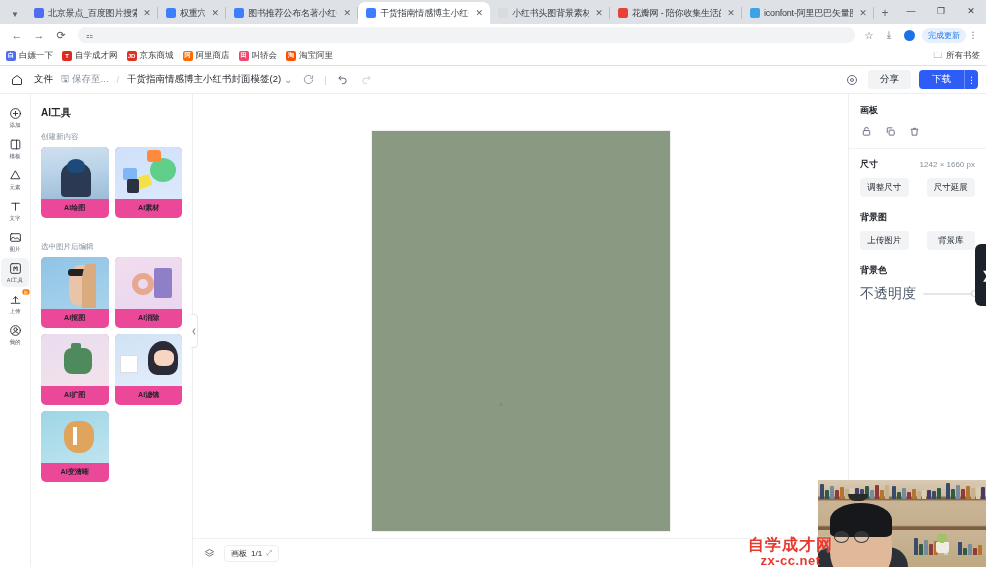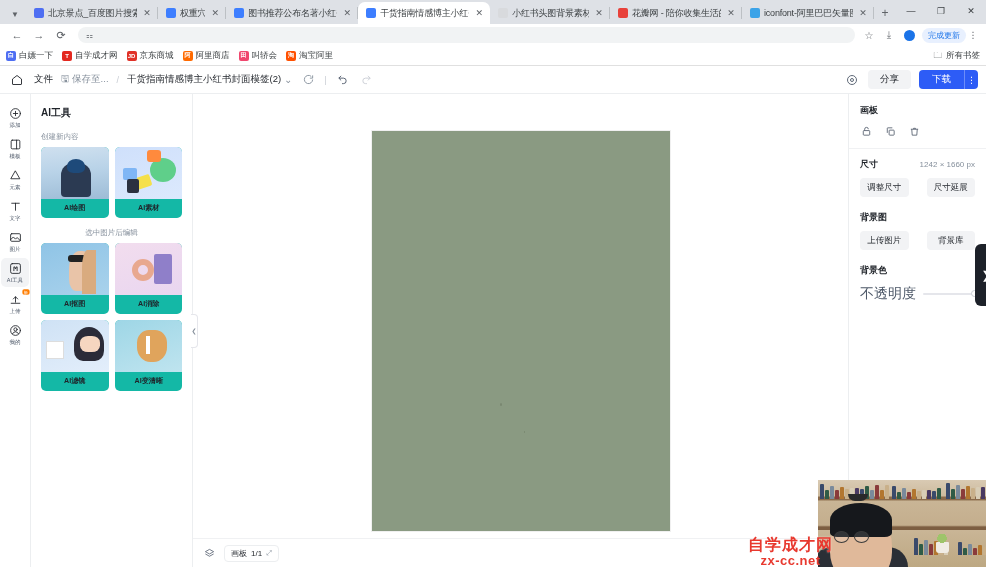--- a/index.html
+++ b/index.html
@@ -133,21 +133,21 @@
 
   
   .panel {
     width: 162px; background: #fff; border-right: 1px solid #eceef0;
     display: flex; flex-direction: column; flex: none; position: relative;
   }
   .panel-title { font-size: 10px; font-weight: bold; color: #1f2329; padding: 12px 10px 8px; }
   .panel-scroll { flex: 1; overflow: hidden; padding: 0 10px 8px; }
   .sec-label { font-size: 7.5px; color: #86909c; margin: 4px 0 5px; }
   .card-grid { display: grid; grid-template-columns: 1fr 1fr; gap: 6px; }
-  .card { border-radius: 5px; overflow: hidden; background: #14b8a6; }
+  .card { border-radius: 5px; overflow: hidden; background: #ec4899; }
   .card-thumb { height: 52px; width: 100%; position: relative; overflow: hidden; }
   .card-label { font-size: 7.5px; color: #1f2329; text-align: center; padding: 4px 0 5px; font-weight: bold; transform: scale(.95); }
   .panel-collapse {
     position: absolute; right: -6px; top: 50%; width: 7px; height: 34px;
     background: #fff; border: 1px solid #e5e6eb; border-left: none;
     border-radius: 0 4px 4px 0; display: flex; align-items: center; justify-content: center;
     color: #86909c; font-size: 6px; z-index: 5; margin-top: -17px;
   }
 
   
@@ -478,36 +478,43 @@
                 <div class="card-thumb" style="background:linear-gradient(160deg,#cfe0fb 0%,#dce9fd 100%);">
                   <div style="position:absolute;left:52%;top:22%;width:26px;height:24px;background:#5fcf8a;border-radius:50%;"></div>
                   <div style="position:absolute;left:30%;top:56%;width:16px;height:12px;background:#f5e04a;transform:rotate(-18deg);border-radius:2px;"></div>
                   <div style="position:absolute;left:12%;top:40%;width:14px;height:12px;background:#7fb6f5;border-radius:2px;"></div>
                   <div style="position:absolute;left:18%;top:62%;width:12px;height:14px;background:#2b3140;border-radius:2px;"></div>
                   <div style="position:absolute;left:48%;top:6%;width:14px;height:12px;background:#ff8a3d;border-radius:3px;"></div>
                 </div>
                 <div class="card-label">AI素材</div>
               </div>
             </div>
-            <div class="sec-label" style="margin-top: 10px; text-align: center;">选中图片后编辑</div>
+            <div class="sec-label" style="margin-top: 24px;">选中图片后编辑</div>
             <div class="card-grid">
               <div class="card">
                 <div class="card-thumb" style="background:linear-gradient(160deg,#8fc4e6 0%,#a9d2ec 100%);">
                   <div style="position:absolute;left:42%;top:16%;width:24px;height:40px;background:#e9c4a8;border-radius:45% 45% 30% 30%;"></div>
                   <div style="position:absolute;left:40%;top:24%;width:22px;height:7px;background:#222;border-radius:3px;"></div>
                   <div style="position:absolute;left:60%;top:14%;width:14px;height:44px;background:#d9ab7f;border-radius:40% 0 0 0;"></div>
                 </div>
                 <div class="card-label">AI抠图</div>
               </div>
               <div class="card">
                 <div class="card-thumb" style="background:linear-gradient(160deg,#f2ddee 0%,#e9d6f0 100%);">
                   <div style="position:absolute;left:26%;top:30%;width:22px;height:22px;border-radius:50%;border:6px solid #e8a88f;"></div>
                   <div style="position:absolute;left:58%;top:22%;width:18px;height:30px;background:#8f7fc9;border-radius:2px;"></div>
                 </div>
                 <div class="card-label">AI消除</div>
+              </div>
+              <div class="card">
+                <div class="card-thumb" style="background:linear-gradient(160deg,#e8dcef 0%,#f3e2ea 100%);">
+                  <div style="position:absolute;left:34%;top:26%;width:28px;height:26px;background:#4f8a5c;border-radius:8px;"></div>
+                  <div style="position:absolute;left:44%;top:18%;width:10px;height:10px;background:#4f8a5c;border-radius:2px;"></div>
+                </div>
+                <div class="card-label">AI扩图</div>
               </div>
               <div class="card">
                 <div class="card-thumb" style="background:linear-gradient(160deg,#cfe2f5 0%,#e3eefb 100%);">
                   <div style="position:absolute;right:6%;top:14%;width:30px;height:34px;background:#2b2b38;border-radius:50% 50% 30% 30%;"></div>
                   <div style="position:absolute;right:12%;top:30%;width:20px;height:16px;background:#f6d6c0;border-radius:40%;"></div>
                   <div style="position:absolute;left:8%;top:40%;width:18px;height:18px;background:#fff;border:1px solid #ddd;"></div>
                 </div>
                 <div class="card-label">AI滤镜</div>
               </div>
               <div class="card">

